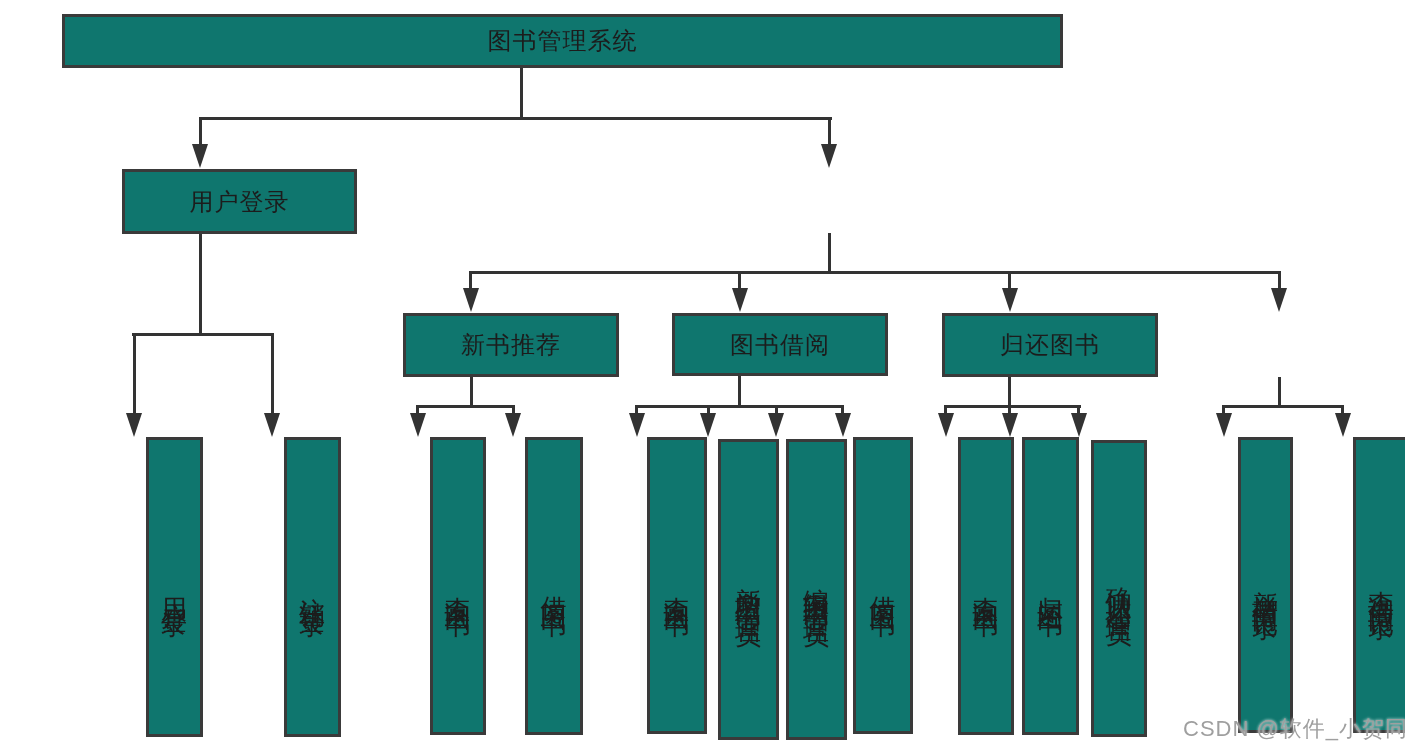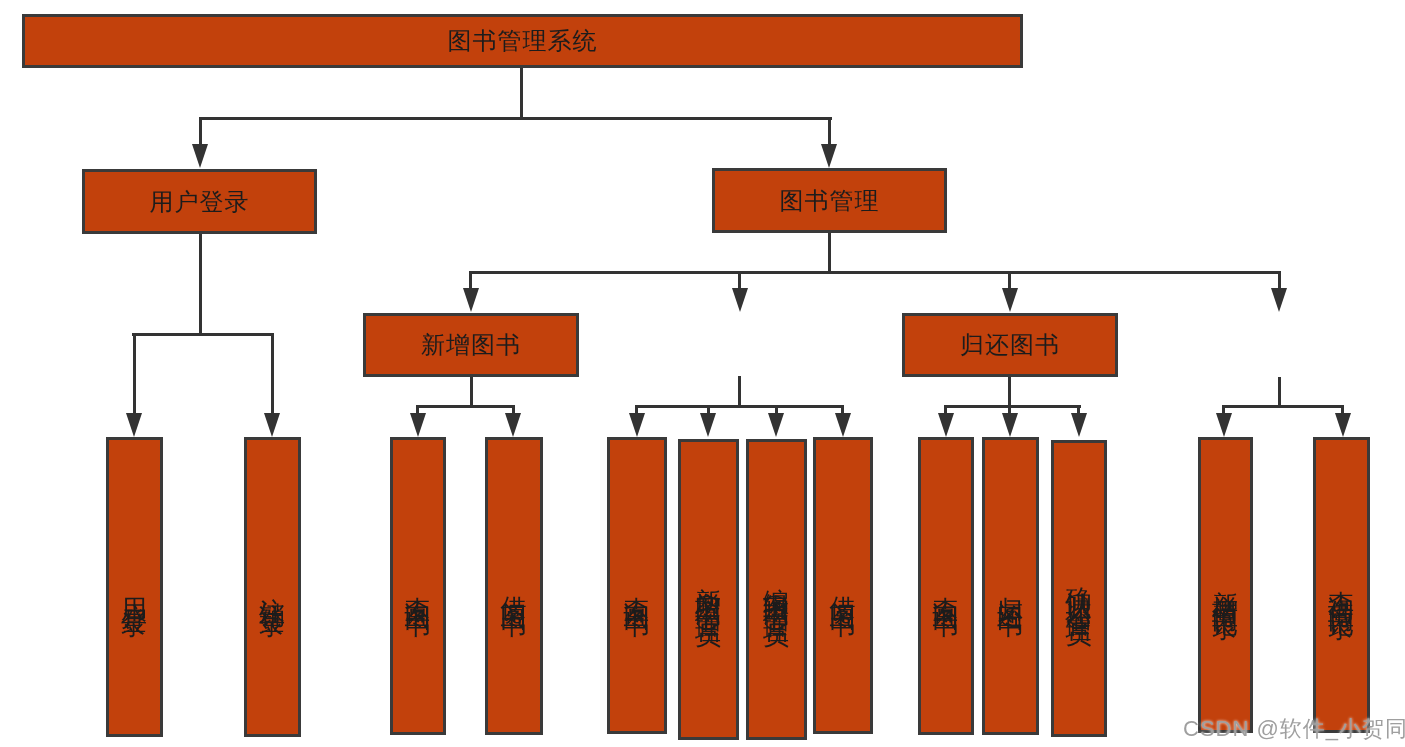--- a/index.html
+++ b/index.html
@@ -1,23 +1,23 @@
 <!DOCTYPE html>
 <html><head>
 <meta charset="utf-8">
 <style>
   html,body{margin:0;padding:0;background:#fff;}
   .stage{
     position:relative;width:1405px;height:747px;background:#ffffff;overflow:hidden;
     font-family:"Liberation Sans","DejaVu Sans",sans-serif;color:#1c1c1c;
   }
   .node{
-    position:absolute;box-sizing:border-box;background:#c2410c;border:3px solid #3a3a3a;
+    position:absolute;box-sizing:border-box;background:#0f766e;border:3px solid #3a3a3a;
     display:flex;align-items:center;justify-content:center;
-    font-size:24px;letter-spacing:1px;white-space:nowrap;
+    font-size:24px;letter-spacing:1px;white-space:nowrap;margin-left:40px;
   }
   .leaf{
     writing-mode:vertical-rl;text-orientation:mixed;
     font-size:26px;letter-spacing:5px;line-height:1;
     white-space:normal;
   }
   .hline,.vline{position:absolute;background:#333;}
   .ah{
     position:absolute;width:0;height:0;
     border-left:8px solid transparent;border-right:8px solid transparent;
@@ -30,24 +30,24 @@
 </style>
 </head>
 <body>
 
 <div class="stage">
 
   <div class="node" style="left:22px;top:14px;width:1001px;height:54px;">图书管理系统</div>
 
   <div class="node" style="left:82px;top:169px;width:235px;height:65px;">用户登录</div>
 
-  <div class="node" style="left:712px;top:168px;width:235px;height:65px;">图书管理</div>
 
-  <div class="node" style="left:363px;top:313px;width:216px;height:64px;">新增图书</div>
+  <div class="node" style="left:363px;top:313px;width:216px;height:64px;">新书推荐</div>
 
+  <div class="node" style="left:632px;top:313px;width:216px;height:63px;">图书借阅</div>
 
   <div class="node" style="left:902px;top:313px;width:216px;height:64px;">归还图书</div>
 
 
   <div class="node leaf" style="left:106px;top:437px;width:57px;height:300px;">用户登录</div>
   <div class="node leaf" style="left:244px;top:437px;width:57px;height:300px;">注销登录</div>
 
   <div class="node leaf" style="left:390px;top:437px;width:56px;height:298px;">查询图书</div>
   <div class="node leaf" style="left:485px;top:437px;width:58px;height:298px;">借阅图书</div>
 

